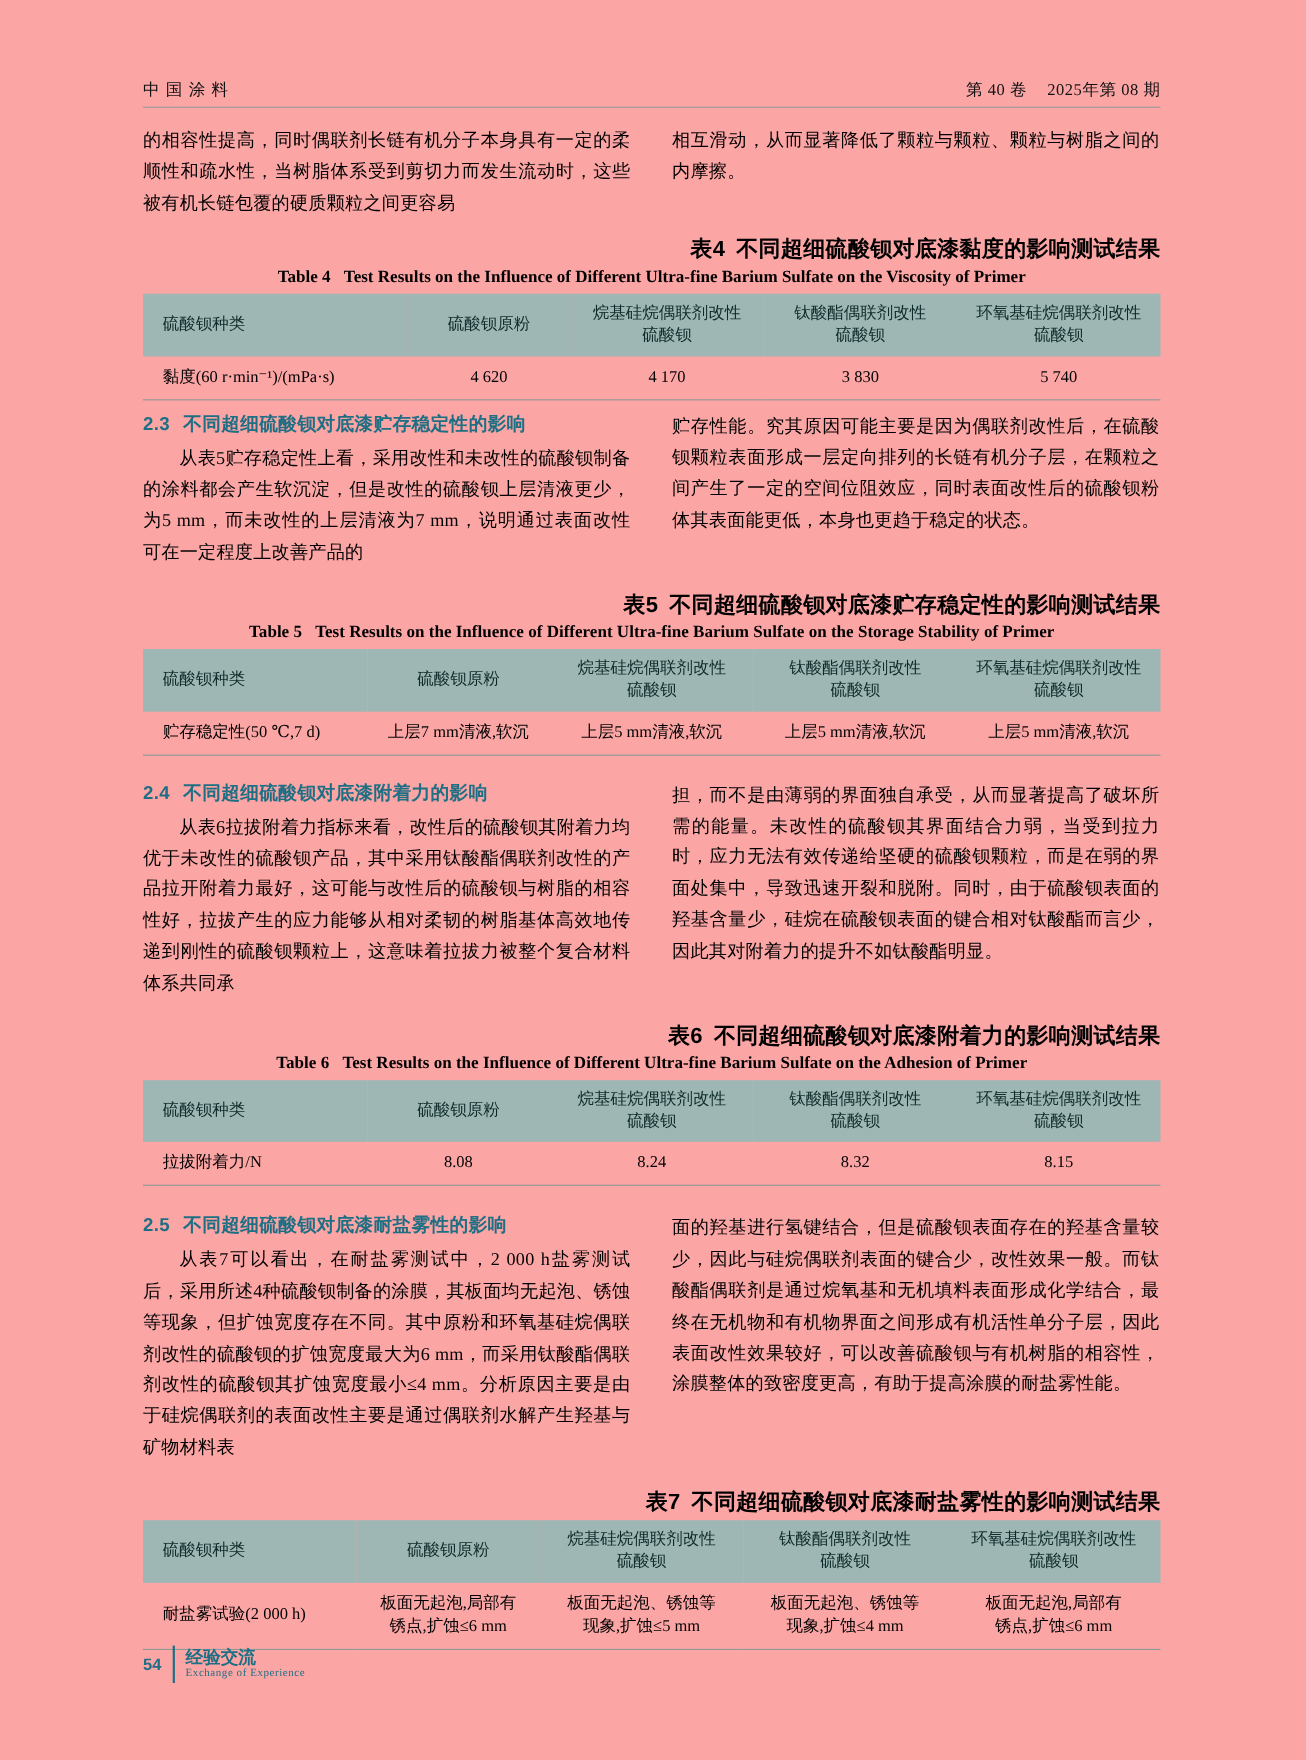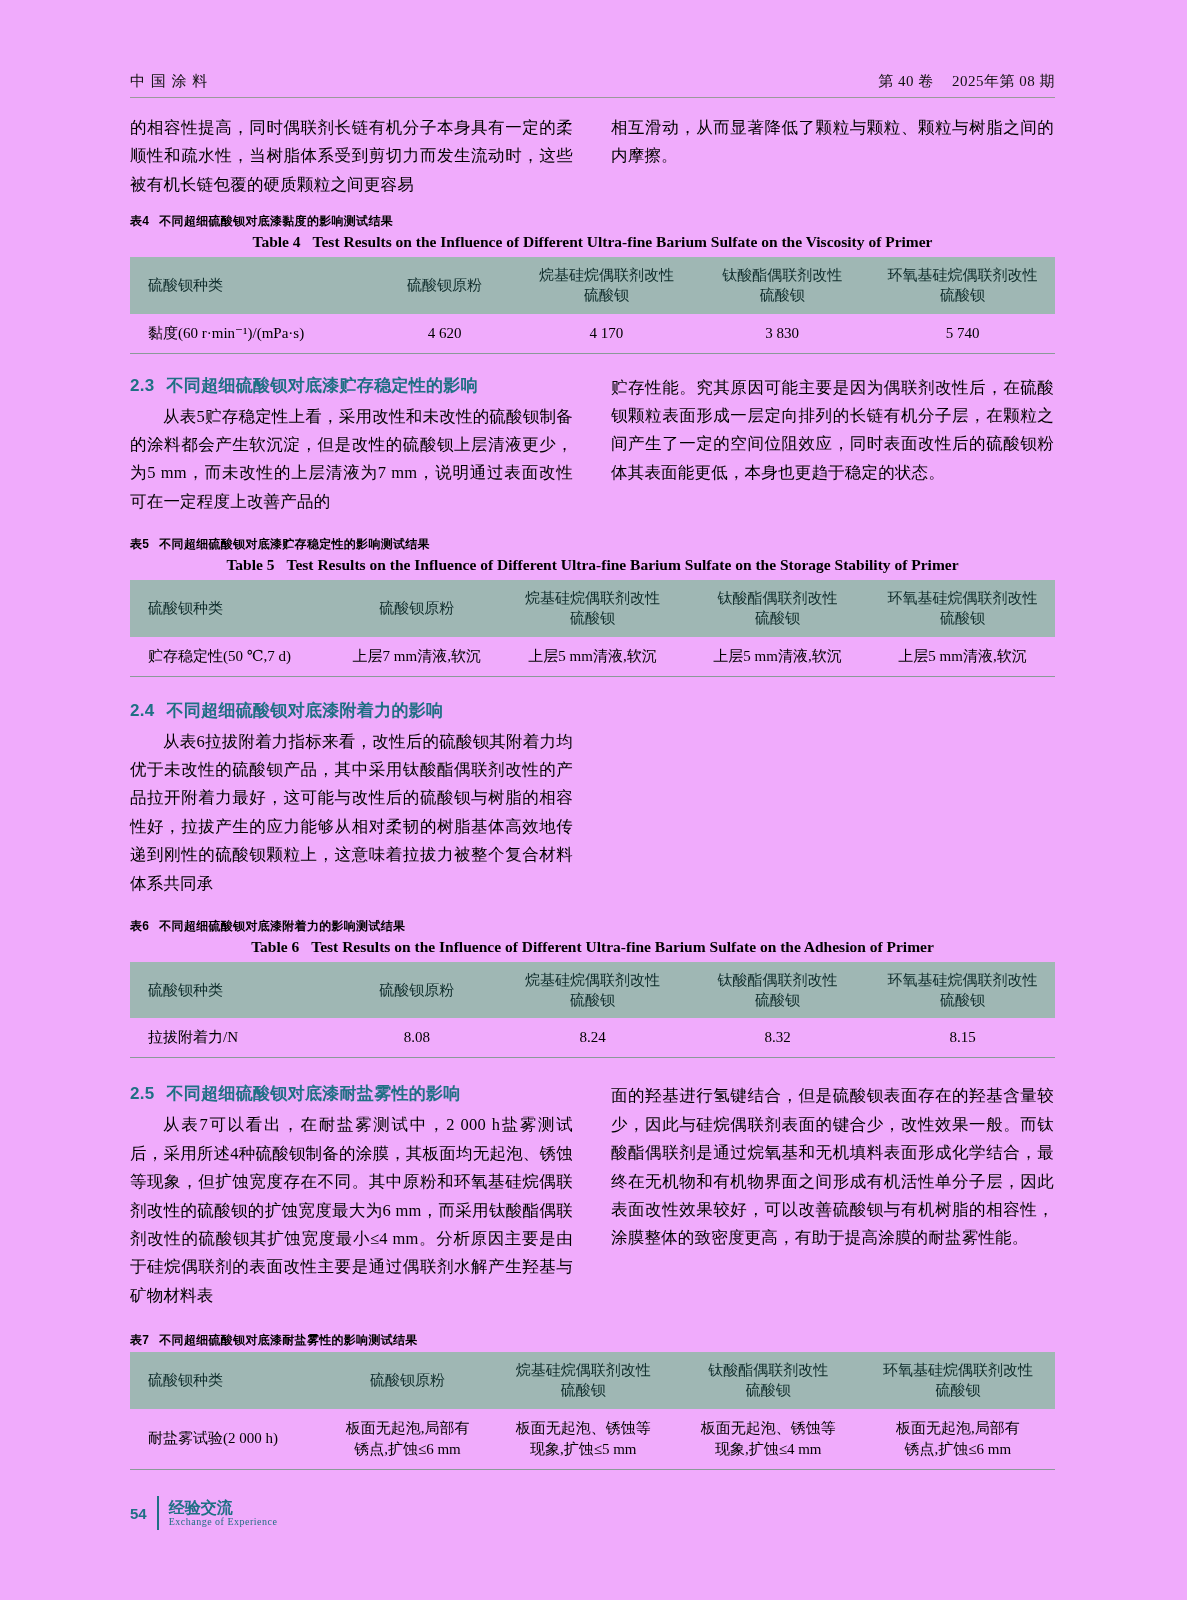--- a/index.html
+++ b/index.html
@@ -13,21 +13,21 @@
     font-family: "Liberation Serif", "DejaVu Serif", serif;
     color: #000;
     position: relative;
     overflow: hidden;
   }
   .page {
     position: absolute;
     left: 0; top: 0;
     width: 1187px;
     height: 1600px;
-    background: #f0abfc;
+    background: #fca5a5;
   }
   .content {
     position: absolute;
     left: 130px;
     top: 72px;
     width: 925px;
   }
 
   
   .runhead {
@@ -70,22 +70,22 @@
     font-size: 17px;
     font-family: "Liberation Sans", sans-serif;
     margin: 0 0 6px 0;
     letter-spacing: 0.3px;
   }
   .secttl .num { margin-right: 12px; }
 
   
   .tblock { margin-top: 14px; }
   .cap-cn {
-    text-align: left;
-    font-size: 12px;
+    text-align: right;
+    font-size: 20px;
     font-weight: bold;
     font-family: "Liberation Sans", sans-serif;
     margin-bottom: 3px;
     letter-spacing: 0.3px;
   }
   .cap-cn .tnum { margin-right: 10px; }
   .cap-en {
     text-align: center;
     font-size: 15.5px;
     font-weight: bold;
@@ -216,21 +216,21 @@
             <td class="first">黏度(60 r·min⁻¹)/(mPa·s)</td>
             <td>4 620</td>
             <td>4 170</td>
             <td>3 830</td>
             <td>5 740</td>
           </tr>
         </tbody>
       </table>
     </div>
 
-    <div class="cols" style="margin-top:20px;">
+    <div class="cols" style="margin-top:10px;">
       <div class="col">
         <div class="secttl">
           <span class="num">2.3</span><span>不同超细硫酸钡对底漆贮存稳定性的影响</span>
         </div>
         <p class="body indent">从表5贮存稳定性上看，采用改性和未改性的硫酸钡制备的涂料都会产生软沉淀，但是改性的硫酸钡上层清液更少，为5 mm，而未改性的上层清液为7 mm，说明通过表面改性可在一定程度上改善产品的</p>
       </div>
       <div class="col">
         <p class="body">贮存性能。究其原因可能主要是因为偶联剂改性后，在硫酸钡颗粒表面形成一层定向排列的长链有机分子层，在颗粒之间产生了一定的空间位阻效应，同时表面改性后的硫酸钡粉体其表面能更低，本身也更趋于稳定的状态。</p>
       </div>
     </div>
@@ -270,20 +270,23 @@
         </tbody>
       </table>
     </div>
 
     <div class="cols" style="margin-top:22px;">
       <div class="col">
         <div class="secttl">
           <span class="num">2.4</span><span>不同超细硫酸钡对底漆附着力的影响</span>
         </div>
         <p class="body indent">从表6拉拔附着力指标来看，改性后的硫酸钡其附着力均优于未改性的硫酸钡产品，其中采用钛酸酯偶联剂改性的产品拉开附着力最好，这可能与改性后的硫酸钡与树脂的相容性好，拉拔产生的应力能够从相对柔韧的树脂基体高效地传递到刚性的硫酸钡颗粒上，这意味着拉拔力被整个复合材料体系共同承</p>
+      </div>
+      <div class="col">
+        <p class="body">担，而不是由薄弱的界面独自承受，从而显著提高了破坏所需的能量。未改性的硫酸钡其界面结合力弱，当受到拉力时，应力无法有效传递给坚硬的硫酸钡颗粒，而是在弱的界面处集中，导致迅速开裂和脱附。同时，由于硫酸钡表面的羟基含量少，硅烷在硫酸钡表面的键合相对钛酸酯而言少，因此其对附着力的提升不如钛酸酯明显。</p>
       </div>
     </div>
 
     <div class="tblock" style="margin-top:20px;">
       <div class="cap-cn">
         <span class="tnum">表6</span><span>不同超细硫酸钡对底漆附着力的影响测试结果</span>
       </div>
       <div class="cap-en">
         <span class="tnum">Table 6</span><span>Test Results on the Influence of Different Ultra-fine Barium Sulfate on the Adhesion of Primer</span>
       </div>

